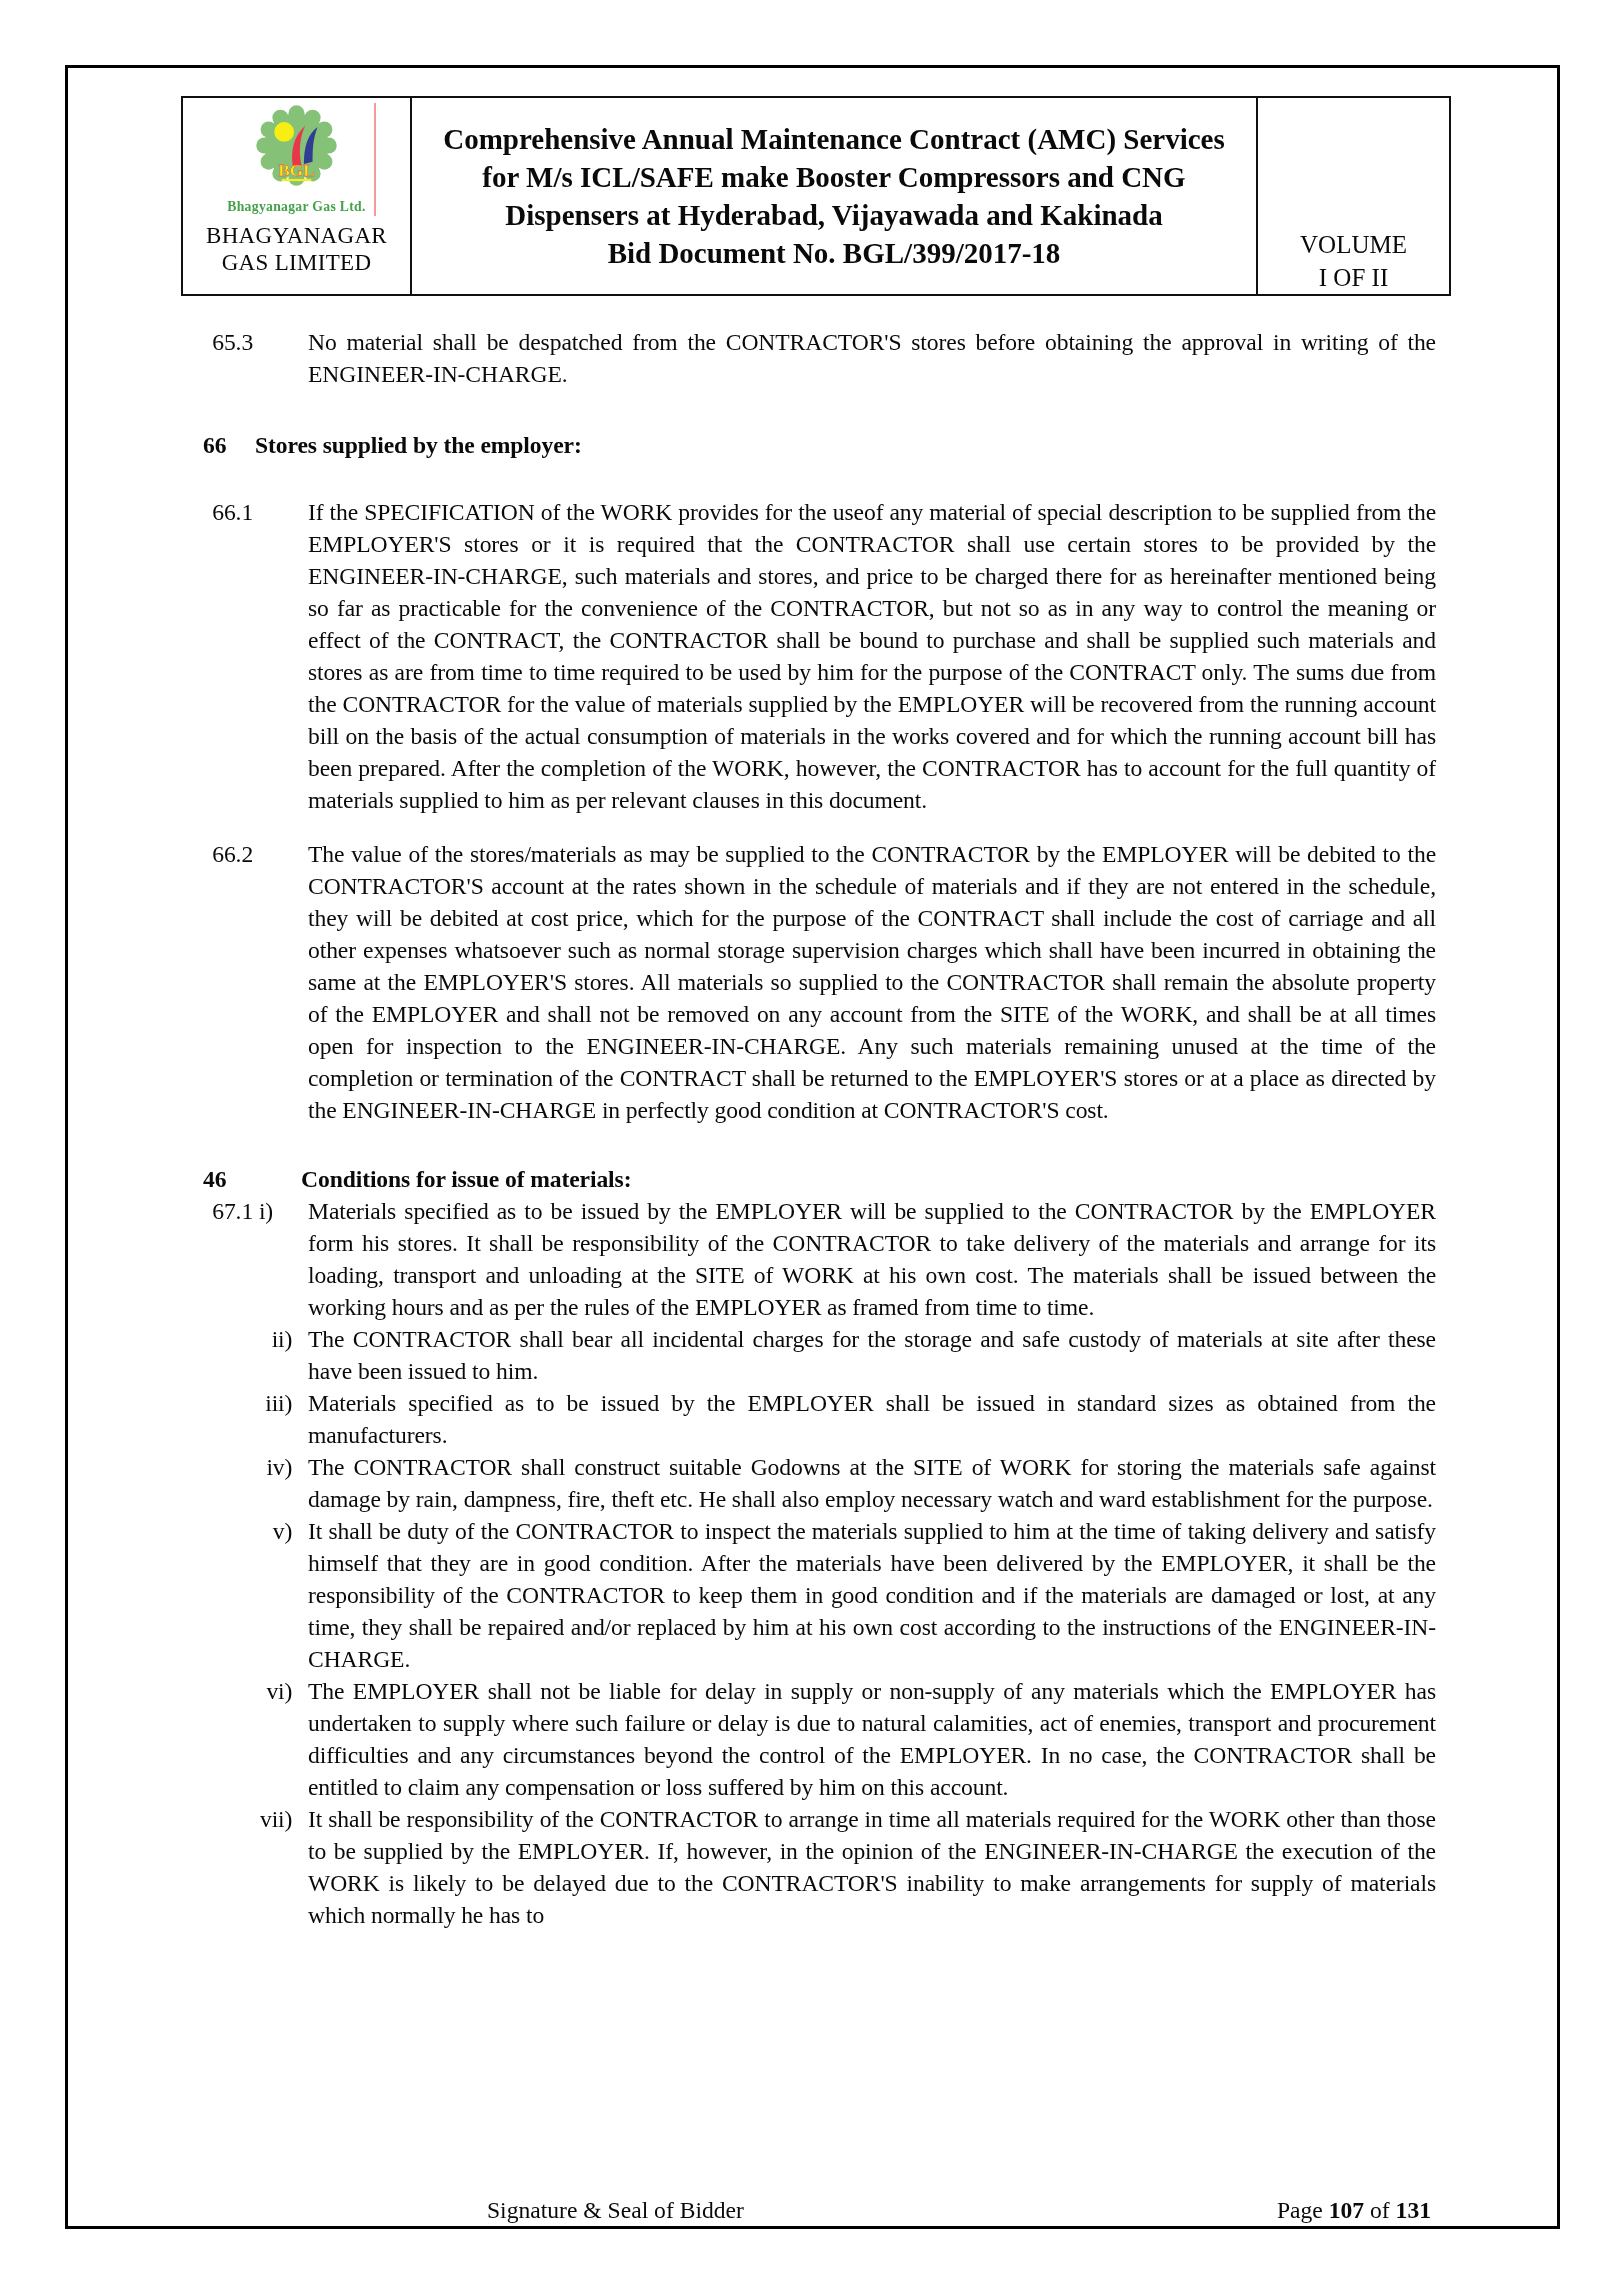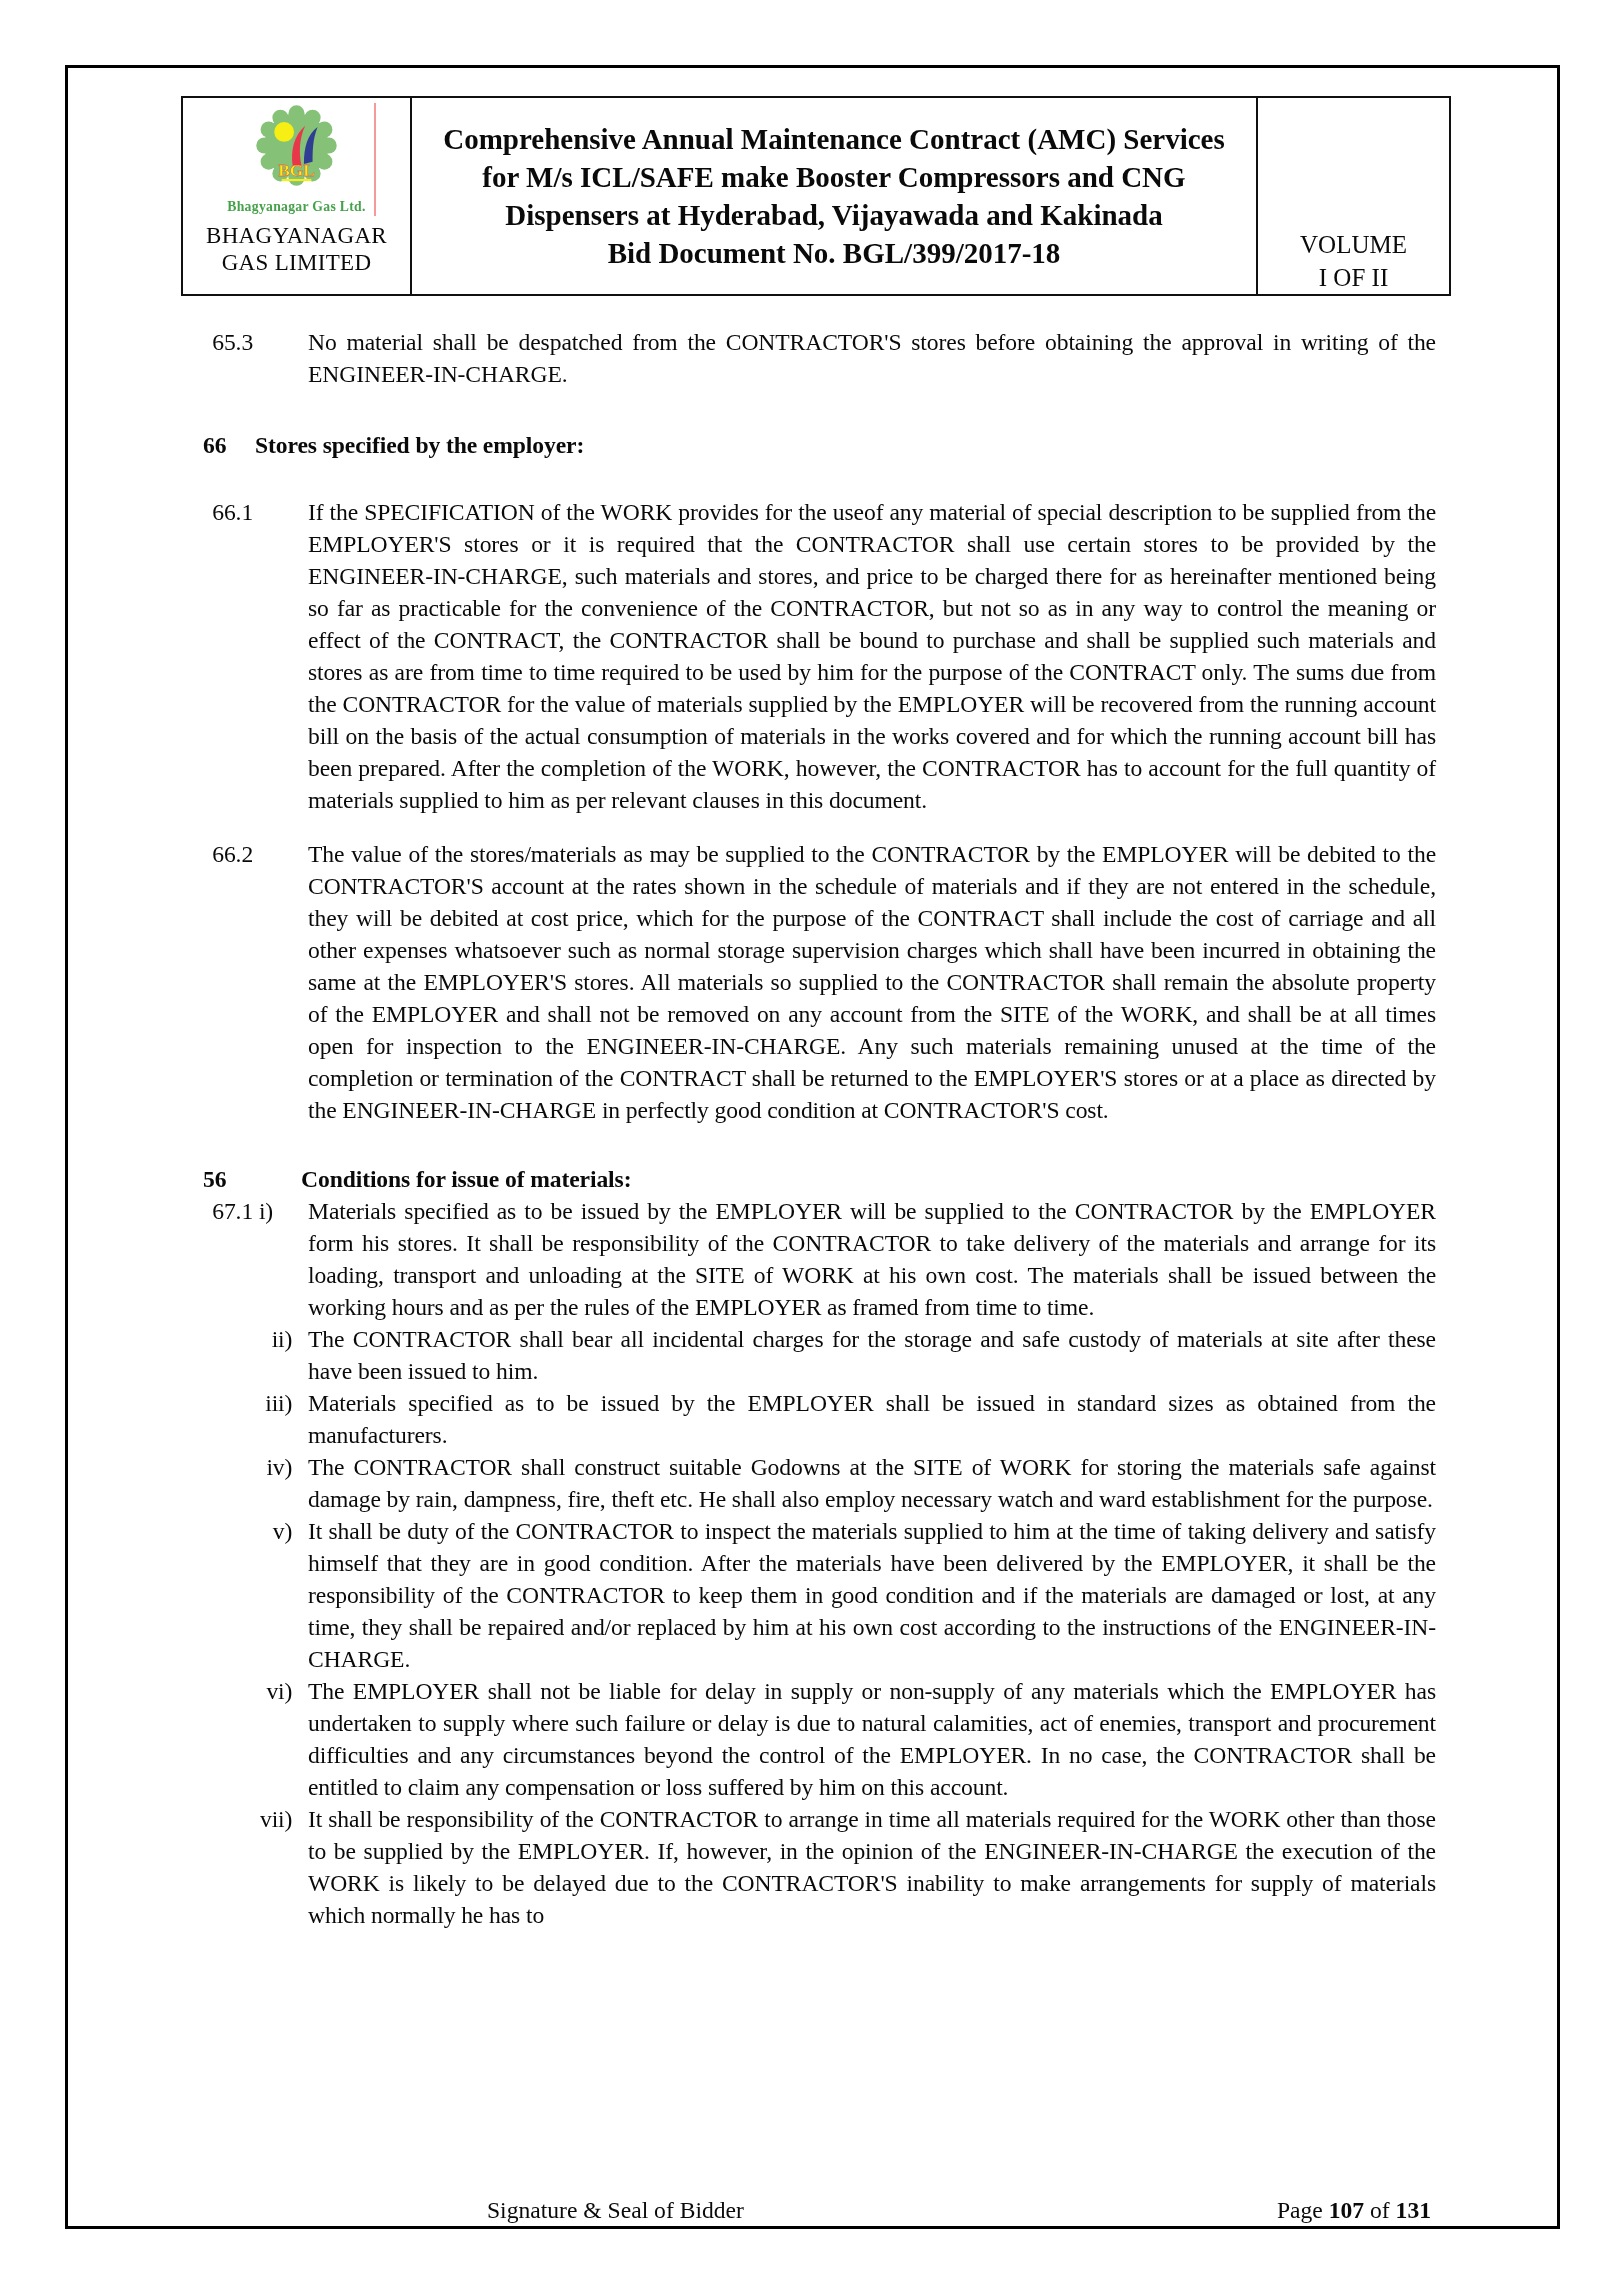--- a/index.html
+++ b/index.html
@@ -112,35 +112,35 @@
 
 <div class="content">
 
   <div class="clause">
     <div class="num">65.3</div>
     <div class="txt">No material shall be despatched from the CONTRACTOR'S stores before obtaining the approval in writing of the ENGINEER-IN-CHARGE.</div>
   </div>
 
   <div class="sec-heading h66">
     <div class="num">66</div>
-    <div>Stores specified by the employer:</div>
+    <div>Stores supplied by the employer:</div>
   </div>
 
   <div class="clause">
     <div class="num">66.1</div>
     <div class="txt">If the SPECIFICATION of the WORK provides for the useof any material of special description to be supplied from the EMPLOYER'S stores or it is required that the CONTRACTOR shall use certain stores to be provided by the ENGINEER-IN-CHARGE, such materials and stores, and price to be charged there for as hereinafter mentioned being so far as practicable for the convenience of the CONTRACTOR, but not so as in any way to control the meaning or effect of the CONTRACT, the CONTRACTOR shall be bound to purchase and shall be supplied such materials and stores as are from time to time required to be used by him for the purpose of the CONTRACT only. The sums due from the CONTRACTOR for the value of materials supplied by the EMPLOYER will be recovered from the running account bill on the basis of the actual consumption of materials in the works covered and for which the running account bill has been prepared. After the completion of the WORK, however, the CONTRACTOR has to account for the full quantity of materials supplied to him as per relevant clauses in this document.</div>
   </div>
 
   <div class="clause c662">
     <div class="num">66.2</div>
     <div class="txt">The value of the stores/materials as may be supplied to the CONTRACTOR by the EMPLOYER will be debited to the CONTRACTOR'S account at the rates shown in the schedule of materials and if they are not entered in the schedule, they will be debited at cost price, which for the purpose of the CONTRACT shall include the cost of carriage and all other expenses whatsoever such as normal storage supervision charges which shall have been incurred in obtaining the same at the EMPLOYER'S stores. All materials so supplied to the CONTRACTOR shall remain the absolute property of the EMPLOYER and shall not be removed on any account from the SITE of the WORK, and shall be at all times open for inspection to the ENGINEER-IN-CHARGE. Any such materials remaining unused at the time of the completion or termination of the CONTRACT shall be returned to the EMPLOYER'S stores or at a place as directed by the ENGINEER-IN-CHARGE in perfectly good condition at CONTRACTOR'S cost.</div>
   </div>
 
   <div class="sec-heading h67">
-    <div class="num">56</div>
+    <div class="num">46</div>
     <div>Conditions for issue of materials:</div>
   </div>
 
   <div class="item item-first">
     <div class="num">67.1 i)</div>
     <div class="txt">Materials specified as to be issued by the EMPLOYER will be supplied to the CONTRACTOR by the EMPLOYER form his stores. It shall be responsibility of the CONTRACTOR to take delivery of the materials and arrange for its loading, transport and unloading at the SITE of WORK at his own cost. The materials shall be issued between the working hours and as per the rules of the EMPLOYER as framed from time to time.</div>
   </div>
 
   <div class="item">
     <div class="num">ii)</div>

